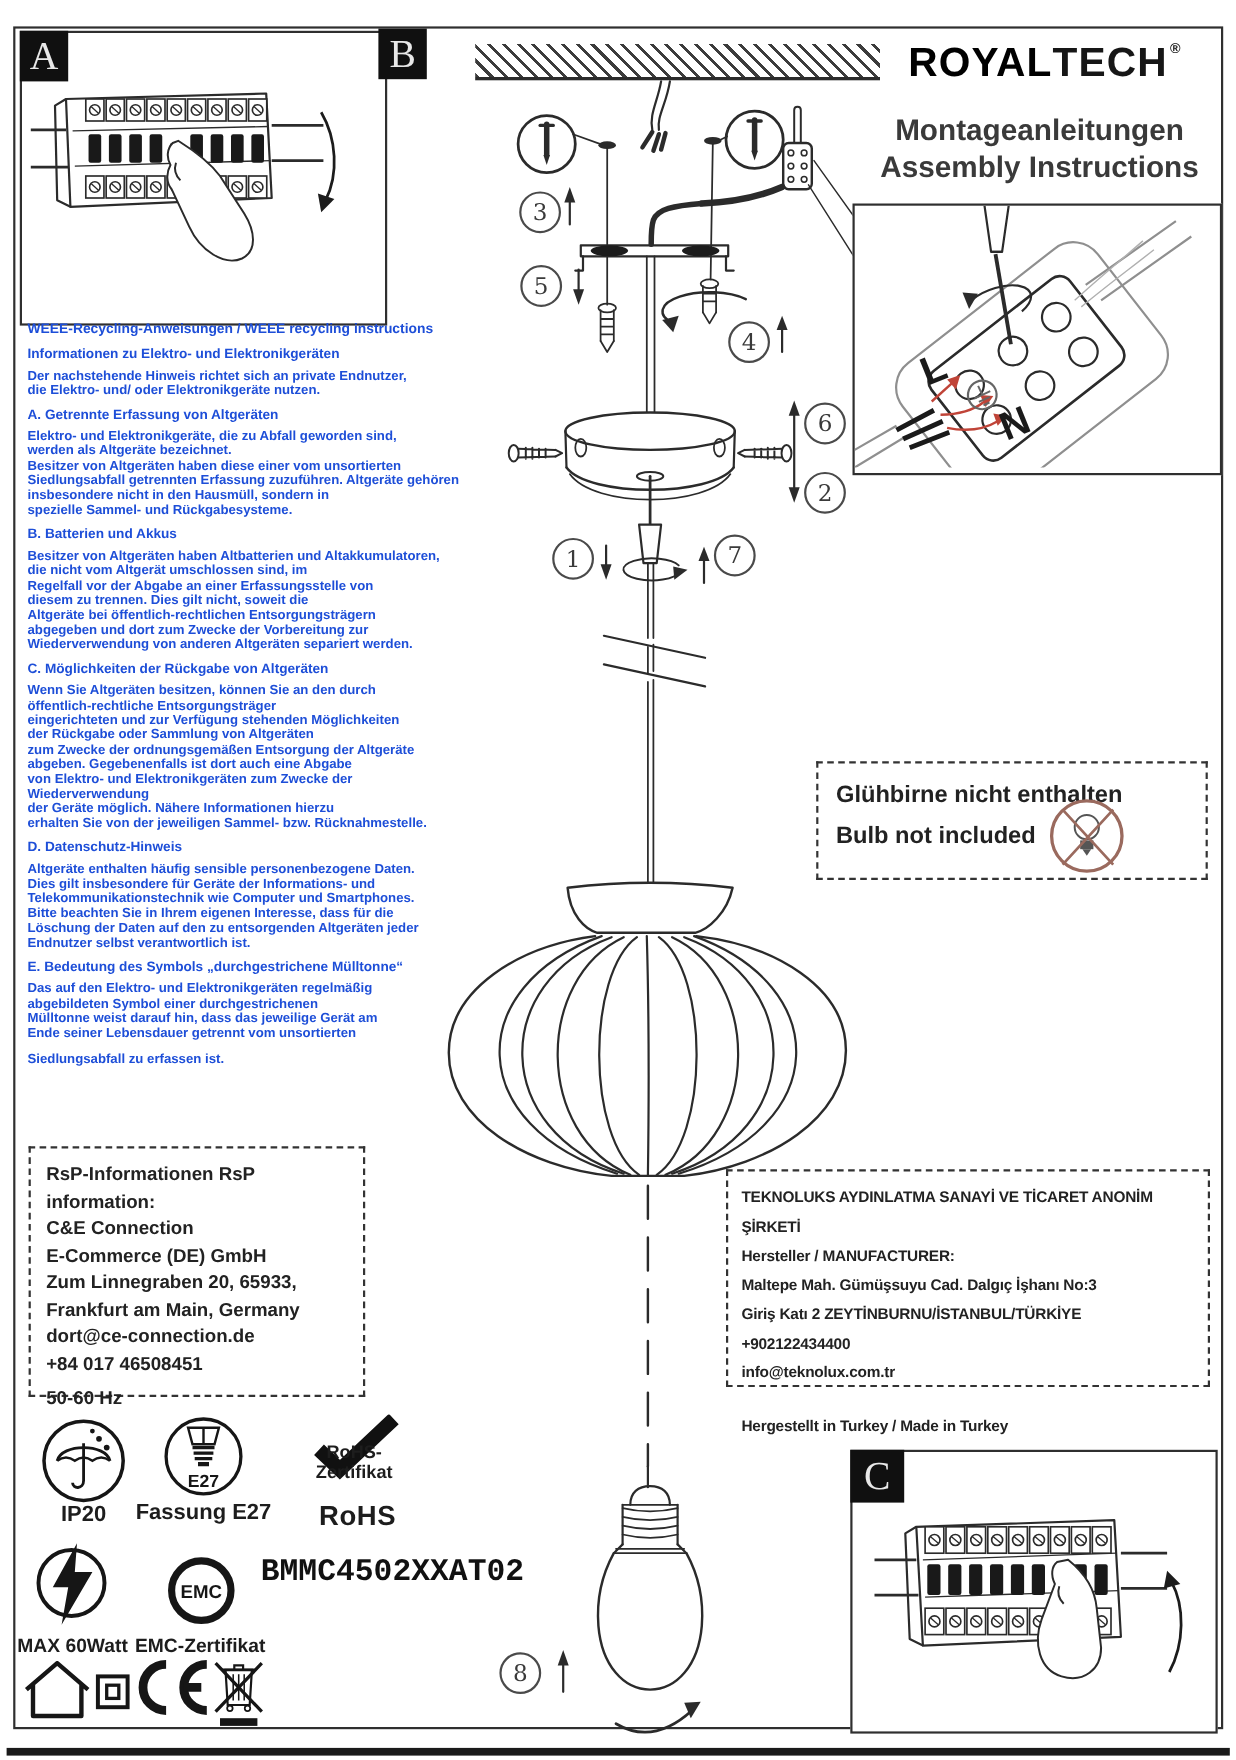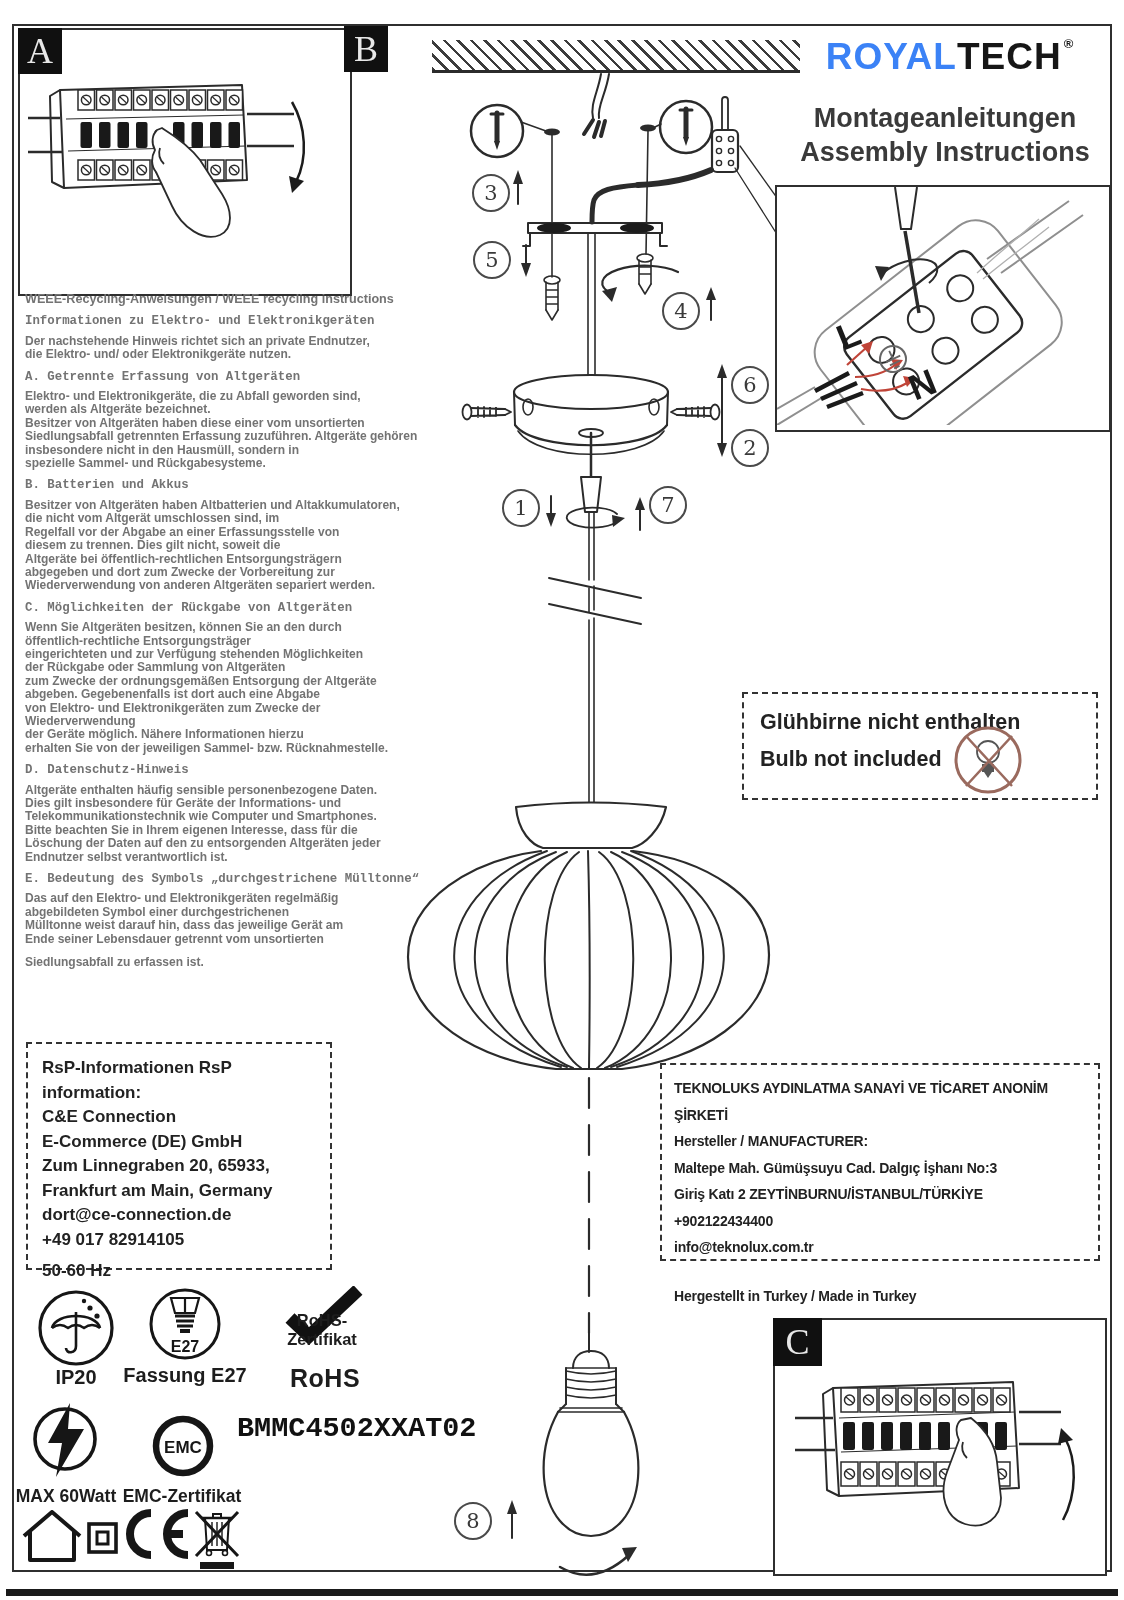--- a/index.html
+++ b/index.html
@@ -9,30 +9,30 @@
   .bottom-bar{position:absolute;left:6px;top:1589px;width:1112px;height:7px;background:#1a1a1a;}
   .hatch{position:absolute;left:432px;top:40px;width:378px;height:30px;
          background:repeating-linear-gradient(45deg,#3c3c3c 0 2.6px,transparent 2.6px 9.5px);
          border-bottom:3px solid #2b2b2b;z-index:1;}
   .art{position:absolute;left:0;top:0;z-index:2;}
   .plabel{position:absolute;background:#101010;color:#e8e8e8;display:flex;align-items:center;justify-content:center;
           font-family:"Liberation Serif",serif;font-size:36px;font-weight:400;z-index:5;}
   .panel{position:absolute;border:2px solid #2f2f2f;background:#fff;z-index:3;}
   .logo{position:absolute;left:800px;top:28px;width:300px;height:58px;background:#fff;z-index:3;
         display:flex;align-items:center;justify-content:center;font-size:37px;font-weight:800;letter-spacing:1px;}
-  .logo .royal{color:#3b82f6;} .logo .tech{color:#161616;}
+  .logo .royal{color:#000000;} .logo .tech{color:#161616;}
   .logo .reg{font-size:13px;color:#161616;margin-left:2px;align-self:flex-start;margin-top:8px;font-weight:600;}
   .title{position:absolute;left:780px;top:102px;width:330px;text-align:center;font-size:27px;font-weight:600;
          color:#3a3a3a;line-height:1.25;z-index:3;}
   .wiring-box{position:absolute;left:775px;top:185px;width:332px;height:243px;border:2.5px solid #2f2f2f;
               background:#fff;z-index:3;}
   .weee{position:absolute;left:25px;top:293px;width:404px;z-index:3;font-size:12px;font-weight:600;
-        line-height:13.4px;color:#737373;}
+        line-height:13.4px;color:#1d4ed8;}
   .weee h2{font-size:12.6px;font-weight:800;margin:0 0 6px;}
-  .weee h3{font-size:12.4px;font-weight:800;margin:9px 0 6px;font-family:Liberation Mono, monospace;}
+  .weee h3{font-size:12.4px;font-weight:800;margin:9px 0 6px;}
   .weee p{margin:0 0 3px;white-space:pre-line;}
   .weee .wfoot{margin-top:10px;}
   .dash-box{position:absolute;border:2px dashed #333;background:#fff;z-index:3;box-sizing:border-box;}
   .bulb-box{left:742px;top:692px;width:356px;height:108px;padding:10px 0 0 16px;font-size:21.5px;
             font-weight:600;line-height:37px;color:#222;}
   .bulb-ic{position:absolute;left:206px;top:28px;}
   .rsp-box{left:26px;top:1042px;width:306px;height:228px;padding:12px 0 0 14px;font-size:17px;font-weight:600;
            line-height:24.5px;color:#222;}
   .rsp-box .gap{margin-top:7px;}
   .mfg-box{left:660px;top:1063px;width:440px;height:198px;padding:10px 0 0 12px;font-size:14px;font-weight:700;
@@ -399,21 +399,21 @@
     </svg>
   </div>
 
   <div class="dash-box rsp-box">
     <div>RsP-Informationen RsP information:</div>
     <div>C&amp;E Connection</div>
     <div>E-Commerce (DE) GmbH</div>
     <div>Zum Linnegraben 20, 65933,</div>
     <div>Frankfurt am Main, Germany</div>
     <div>dort@ce-connection.de</div>
-    <div>+49 017 82914105</div>
+    <div>+84 017 46508451</div>
     <div class="gap">50-60 Hz</div>
   </div>
 
   <div class="dash-box mfg-box">
     <div>TEKNOLUKS AYDINLATMA SANAYİ VE TİCARET ANONİM ŞİRKETİ</div>
     <div>Hersteller / MANUFACTURER:</div>
     <div>Maltepe Mah. Gümüşsuyu Cad. Dalgıç İşhanı No:3</div>
     <div>Giriş Katı 2 ZEYTİNBURNU/İSTANBUL/TÜRKİYE</div>
     <div>+902122434400</div>
     <div>info@teknolux.com.tr</div>

